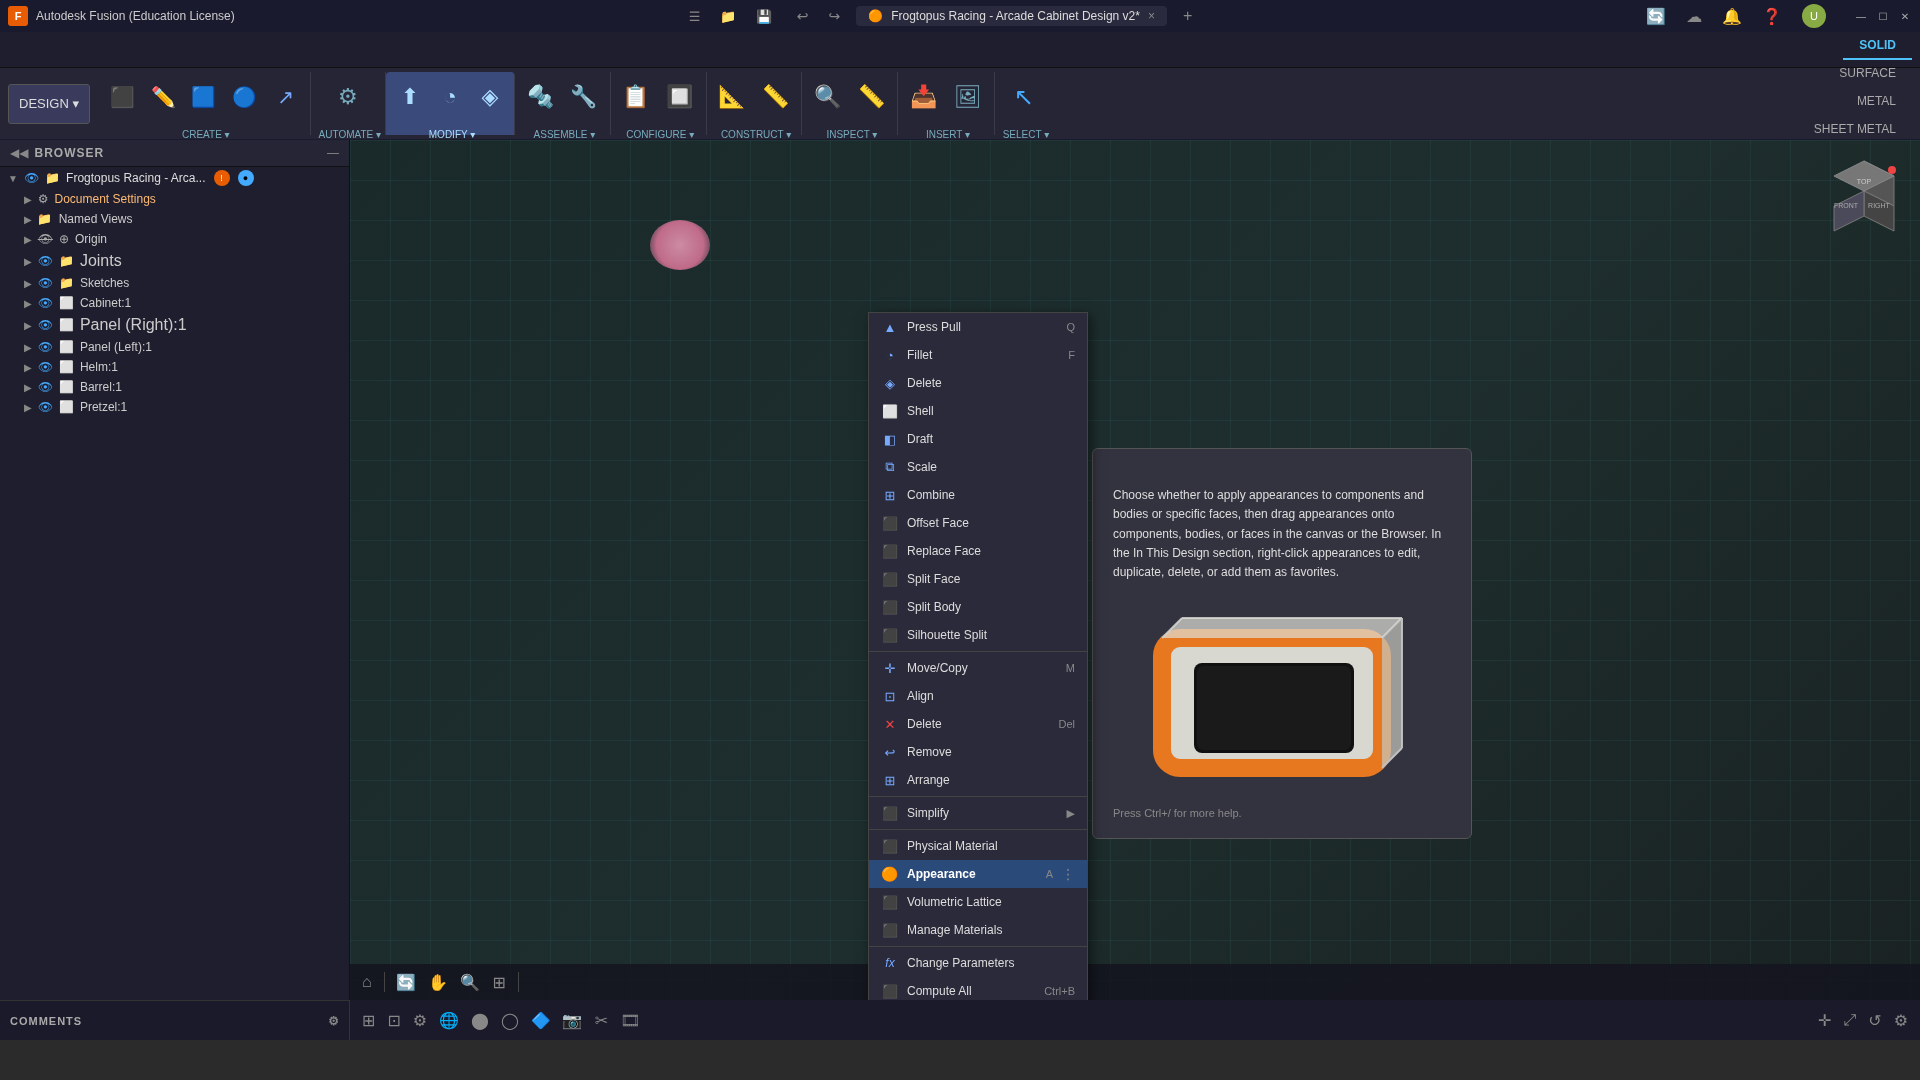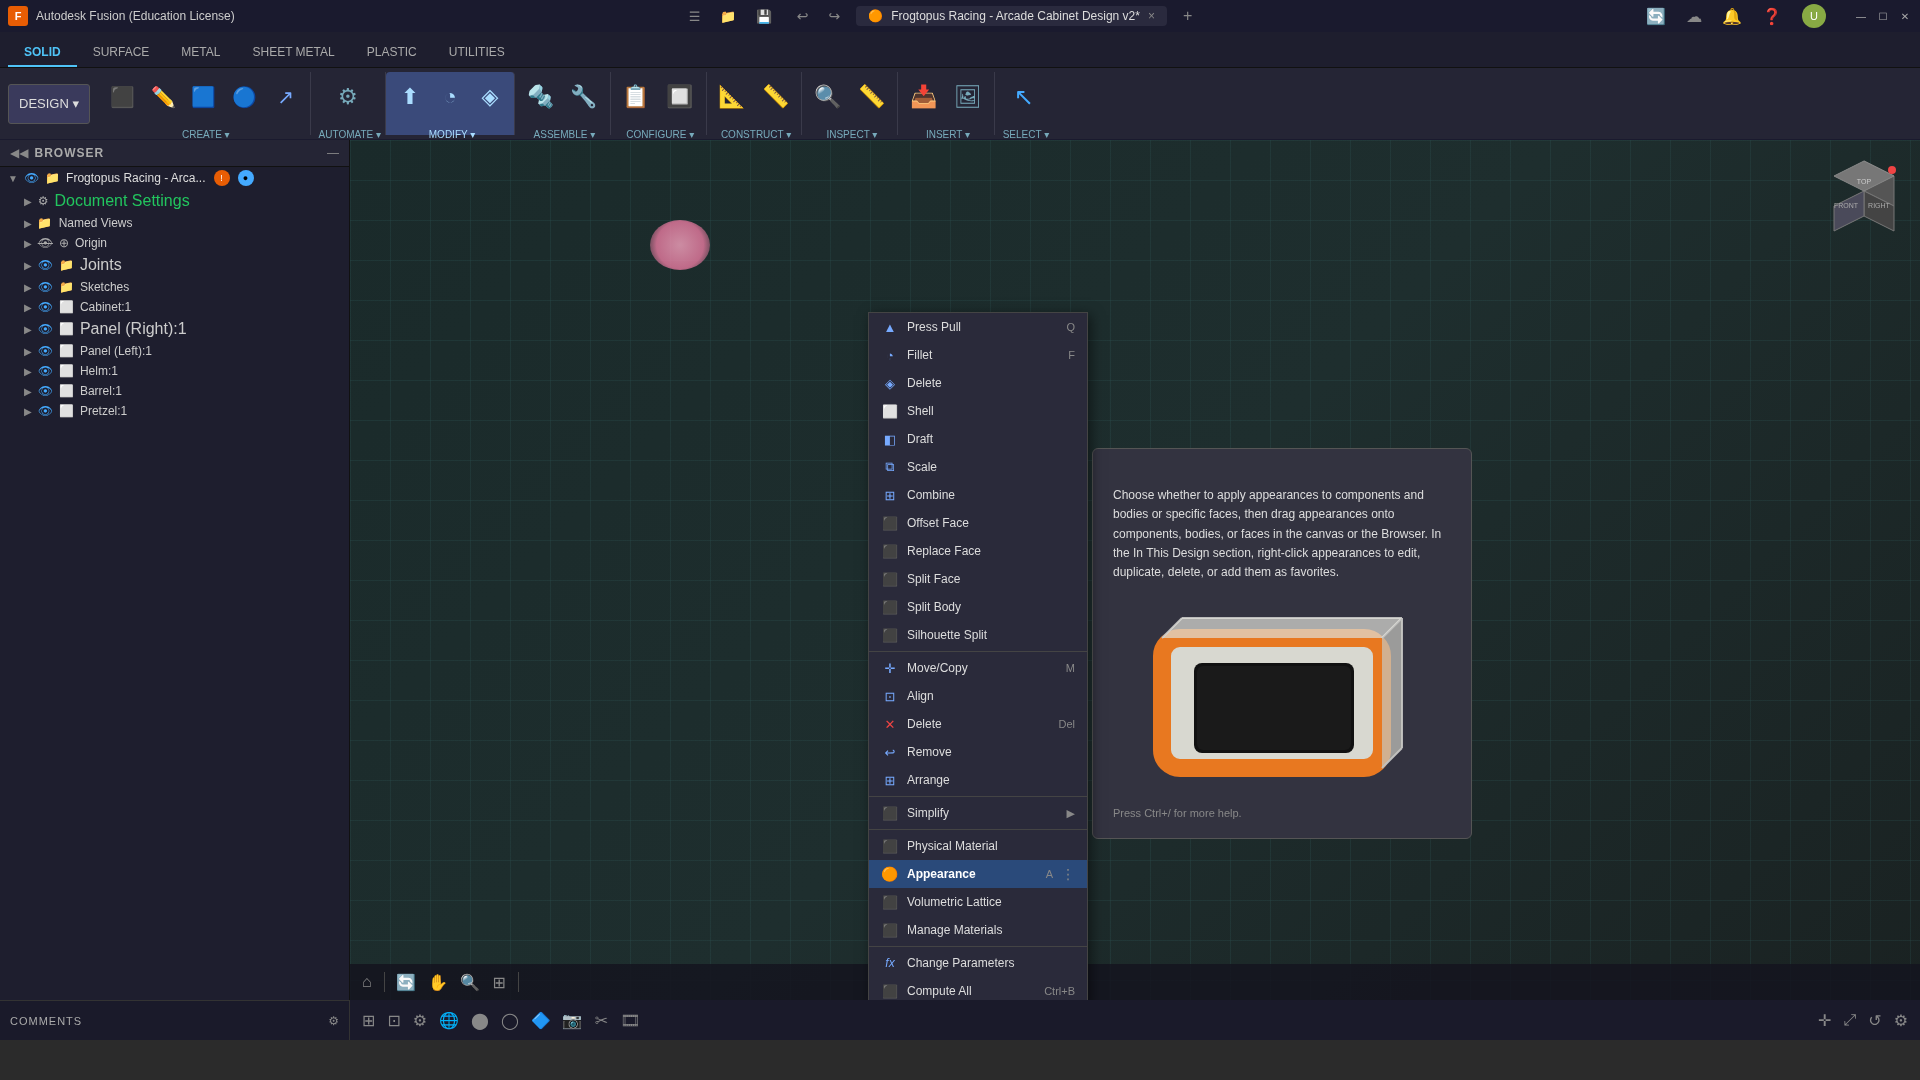--- a/index.html
+++ b/index.html
@@ -11,21 +11,21 @@
     #app-logo { width: 20px; height: 20px; background: #e85d04; border-radius: 3px; display: flex; align-items: center; justify-content: center; color: white; font-weight: bold; font-size: 11px; }
     #app-title { color: #ccc; font-size: 12px; }
     #titlebar-center { flex: 1; display: flex; align-items: center; justify-content: center; gap: 16px; }
     #doc-title-bar { background: #2a2a3e; border-radius: 4px; padding: 3px 12px; display: flex; align-items: center; gap: 8px; color: #ddd; font-size: 12px; }
     #doc-close { color: #888; cursor: pointer; }
     #titlebar-right { display: flex; align-items: center; gap: 12px; }
     #win-controls { display: flex; gap: 8px; }
     .win-btn { width: 14px; height: 14px; border-radius: 2px; cursor: pointer; display: flex; align-items: center; justify-content: center; color: #aaa; font-size: 10px; }
 
     
-    #tabs-row { height: 36px; background: #1e1e2e; display: flex; align-items: flex-end; padding: 0 8px; border-bottom: 1px solid #111; }
+    #tabs-row { height: 36px; background: #1e1e2e; display: flex; align-items: flex-end; padding: 0 8px; border-bottom: 1px solid #111; flex-direction: column; }
     .tab { padding: 6px 16px; font-size: 12px; color: #aaa; cursor: pointer; border-bottom: 2px solid transparent; }
     .tab.active { color: #4fc3f7; border-bottom: 2px solid #4fc3f7; font-weight: bold; }
 
     
     #icon-toolbar { height: 72px; background: #252535; display: flex; align-items: center; padding: 4px 8px; gap: 0; border-bottom: 1px solid #1a1a2e; }
     .design-btn { background: #3a3a5c; border: 1px solid #555; color: #ddd; padding: 4px 10px; font-size: 13px; border-radius: 3px; cursor: pointer; display: flex; align-items: center; gap: 4px; height: 40px; margin-right: 8px; }
     .icon-group { display: flex; align-items: center; height: 100%; padding: 0 4px; border-right: 1px solid #3a3a4a; }
     .icon-group:last-child { border-right: none; }
     .icon-item { display: flex; flex-direction: column; align-items: center; justify-content: center; padding: 2px 8px; cursor: pointer; height: 60px; min-width: 40px; }
     .icon-item .icon-sym { font-size: 22px; color: #7ab; }
@@ -65,21 +65,21 @@
     .menu-item-arrow { color: #888; font-size: 11px; }
     .menu-sep { height: 1px; background: #444; margin: 2px 0; }
     .menu-item .delete-icon { color: #e44; }
     .menu-item-dots { color: #888; font-size: 14px; }
 
     
     #tooltip-panel { position: absolute; top: 308px; left: 742px; width: 380px; background: #333340; border: 1px solid #555; border-radius: 6px; padding: 18px 20px; z-index: 99; }
     #tooltip-text { color: #ddd; font-size: 12px; line-height: 1.6; }
     #tooltip-preview { margin-top: 16px; display: flex; justify-content: center; }
     #cabinet-preview { width: 280px; height: 200px; }
-    #comments-panel { width: 350px; background: #1a1a2a; border-right: 1px solid #333; display: flex; align-items: center; padding: 17px 10px; gap: 16px; border-top: 1px solid #333; }
+    #comments-panel { width: 350px; background: #1a1a2a; border-right: 1px solid #333; display: flex; align-items: center; padding: 17px 10px; gap: 16px; border-top: 1px solid #333; font-weight: bold; }
     .bottom-icon { color: #888; font-size: 16px; cursor: pointer; padding: 2px 4px; }
     .btm-sep { width: 1px; height: 20px; background: #444; margin: 0 4px; }
 
     
     #vp-bottom { position: absolute; bottom: 0; left: 0; right: 0; height: 36px; background: rgba(20,20,30,0.85); display: flex; align-items: center; padding: 0 8px; gap: 4px; }
   </style>
 </head>
 <body>
 
 <div id="titlebar">
@@ -282,21 +282,21 @@
           <span class="eye-icon">👁</span>
           <span class="bi-folder">📁</span>
           <span style="color:#ddd;font-size:12px;">Frogtopus Racing - Arca...</span>
           <div class="warn-badge">!</div>
           <div class="rec-badge">●</div>
         </div>
 
         <div class="browser-item bi-indent">
           <span style="color:#888;font-size:10px;">▶</span>
           <span style="color:#aaa;">⚙</span>
-          <span style="color:#22c55e;font-size:16px;text-align:right;">Document Settings</span>
+          <span style="color:#fdba74;font-size:12px;text-align:right;">Document Settings</span>
         </div>
 
         <div class="browser-item bi-indent">
           <span style="color:#888;font-size:10px;">▶</span>
           <span class="bi-folder">📁</span>
           <span style="color:#ccc;font-size:12px;">Named Views</span>
         </div>
 
         <div class="browser-item bi-indent">
           <span style="color:#888;font-size:10px;">▶</span>

